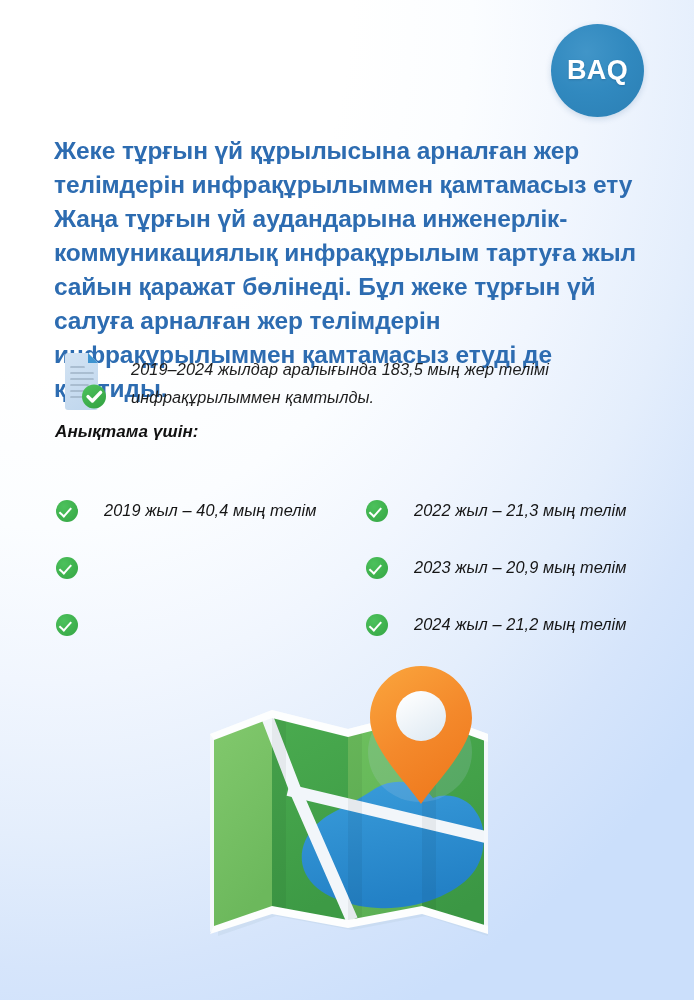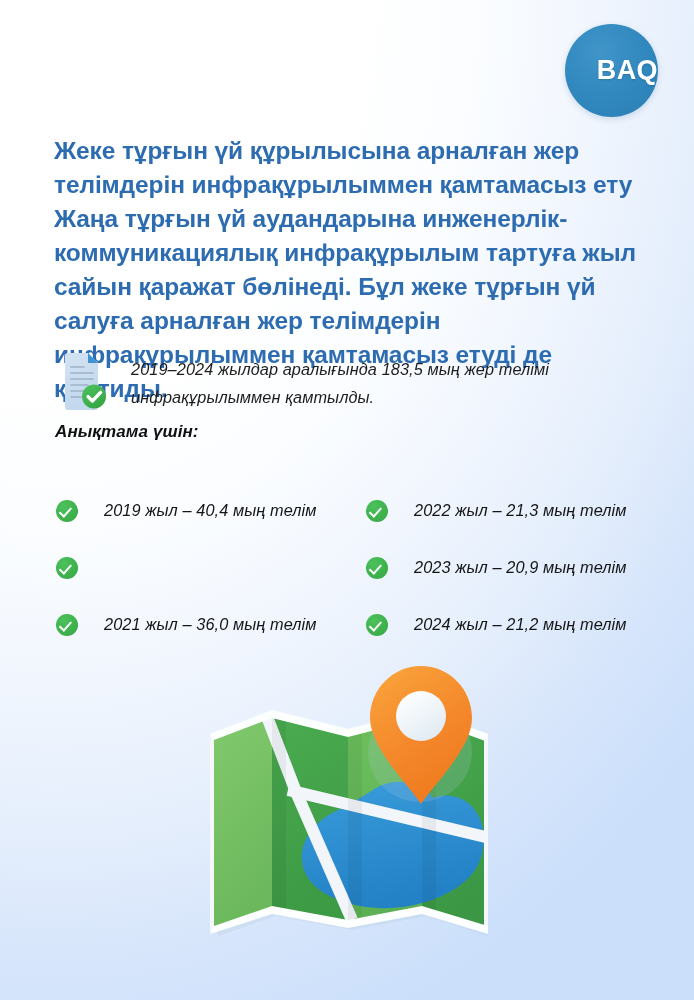--- a/index.html
+++ b/index.html
@@ -27,30 +27,30 @@
         #f1f6fe 62%,
         #e4eefc 76%,
         #d6e5fb 88%,
         #cbdffb 100%);
     overflow: hidden;
   }
 
   
   .logo {
     position: absolute;
-    left: 565px;
+    left: 551px;
     top: 24px;
     width: 93px;
     height: 93px;
     border-radius: 50%;
     background: radial-gradient(circle at 38% 30%, #4195c8 0%, #3189bf 48%, #2b7fb4 100%);
     box-shadow: 0 2px 6px rgba(30, 80, 130, 0.18);
     display: flex;
     align-items: center;
-    justify-content: flex-end;
+    justify-content: center;
   }
   .logo-text {
     color: #ffffff;
     font-size: 27px;
     font-weight: 700;
     letter-spacing: 0.4px;
     line-height: 1;
     text-shadow: 0 1px 2px rgba(20, 60, 100, 0.28);
     user-select: none;
   }
@@ -215,21 +215,20 @@
     </div>
     <div class="stat-item">
       <span class="check"></span>
     </div>
     <div class="stat-item">
       <span class="check"></span>
       <span class="stat-text">2023 жыл – 20,9 мың телім</span>
     </div>
     <div class="stat-item">
       <span class="check"></span>
-      <span class="stat-text">2021 жыл – 36,0 мың телім</span>
     </div>
     <div class="stat-item">
       <span class="check"></span>
       <span class="stat-text">2024 жыл – 21,2 мың телім</span>
     </div>
   </div>
 
   <div class="map-wrap">
     <svg viewBox="0 0 300 290" xmlns="http://www.w3.org/2000/svg" aria-hidden="true">
       <defs>

